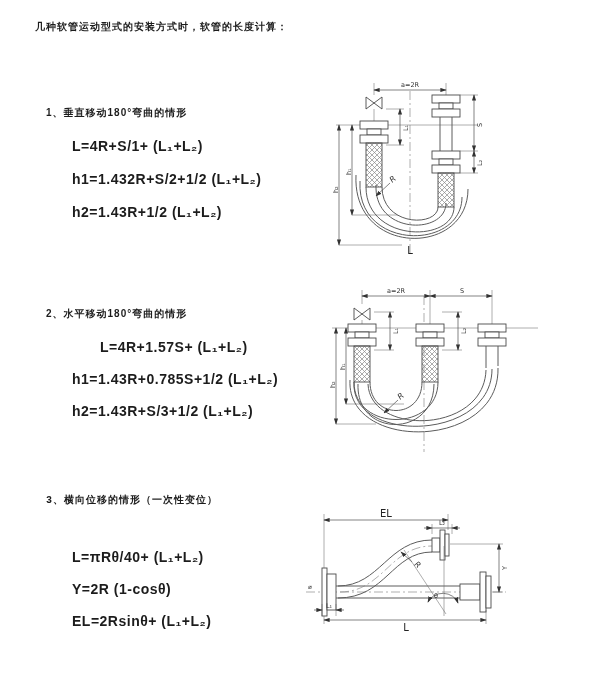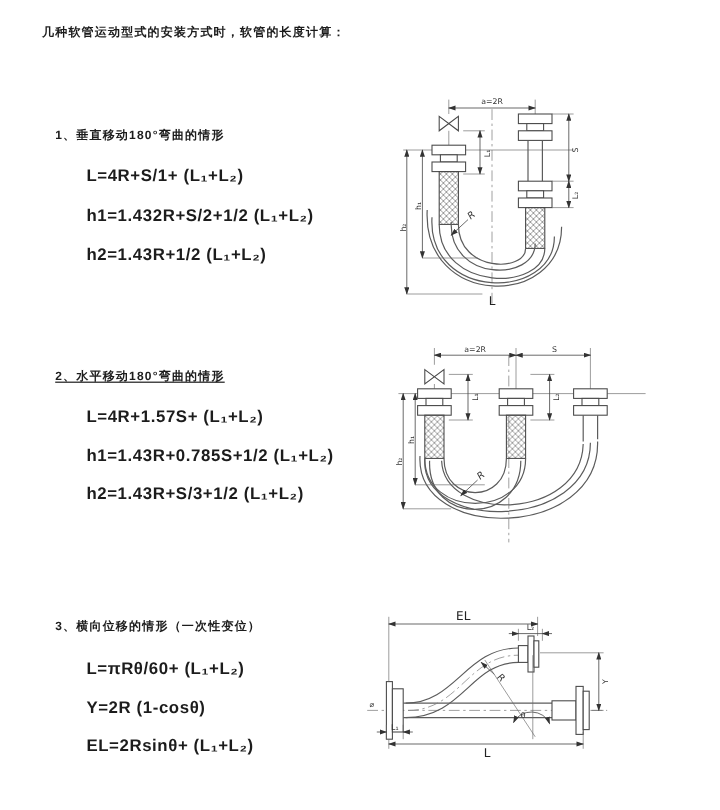--- a/index.html
+++ b/index.html
@@ -38,27 +38,27 @@
 </head>
 <body>
 
 <div class="doc-title">几种软管运动型式的安装方式时，软管的长度计算：</div>
 
 <div class="sec-heading" style="top:106px;">1、垂直移动180°弯曲的情形</div>
 <div class="formula" style="top:138px;">L=4R+S/1+ (L₁+L₂)</div>
 <div class="formula" style="top:171px;">h1=1.432R+S/2+1/2 (L₁+L₂)</div>
 <div class="formula" style="top:204px;">h2=1.43R+1/2 (L₁+L₂)</div>
 
-<div class="sec-heading" style="top:307px;text-decoration:underline;">2、水平移动180°弯曲的情形</div>
-<div class="formula" style="top:339px;">L=4R+1.57S+ (L₁+L₂)</div>
+<div class="sec-heading" style="top:307px;">2、水平移动180°弯曲的情形</div>
+<div class="formula" style="top:339px;margin-left:28px;">L=4R+1.57S+ (L₁+L₂)</div>
 <div class="formula" style="top:371px;">h1=1.43R+0.785S+1/2 (L₁+L₂)</div>
 <div class="formula" style="top:403px;">h2=1.43R+S/3+1/2 (L₁+L₂)</div>
 
-<div class="sec-heading" style="top:515px;">3、横向位移的情形（一次性变位）</div>
-<div class="formula" style="top:549px;">L=πRθ/60+ (L₁+L₂)</div>
+<div class="sec-heading" style="top:493px;font-family:Liberation Mono, monospace;">3、横向位移的情形（一次性变位）</div>
+<div class="formula" style="top:549px;">L=πRθ/40+ (L₁+L₂)</div>
 <div class="formula" style="top:581px;">Y=2R (1-cosθ)</div>
 <div class="formula" style="top:613px;">EL=2Rsinθ+ (L₁+L₂)</div>
 
 <div class="diagram" style="left:312px;top:75px;">
 <svg width="286" height="181" viewBox="0 0 286 181">
   <defs>
     <pattern id="cross1" width="5" height="5" patternUnits="userSpaceOnUse">
       <path d="M0,5 L5,0 M0,0 L5,5" stroke="#8a8a8a" stroke-width="0.7"></path>
     </pattern>
     <marker id="ar1" markerWidth="9" markerHeight="6" refX="8" refY="3" orient="auto-start-reverse">

